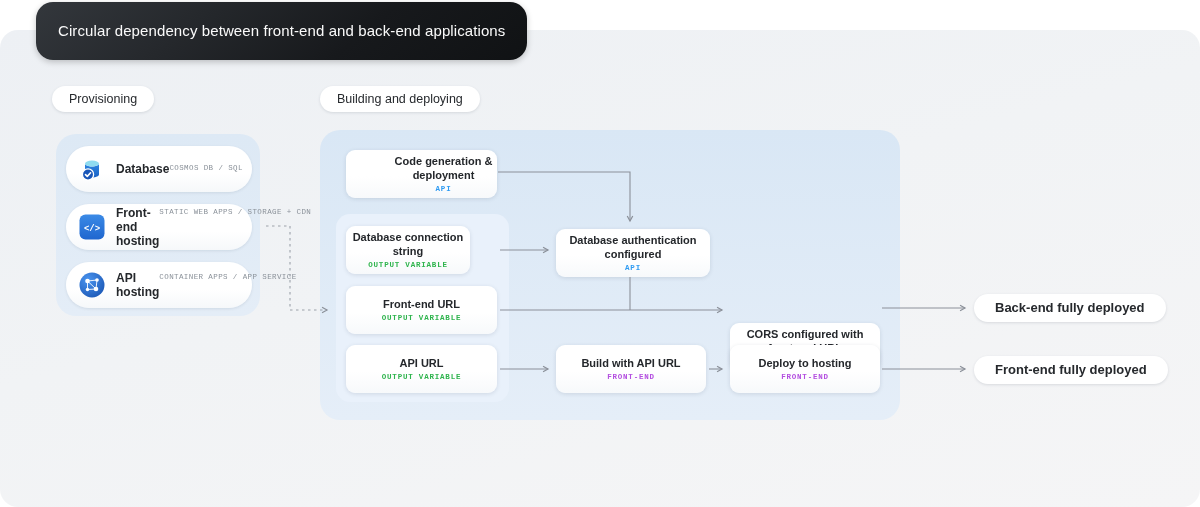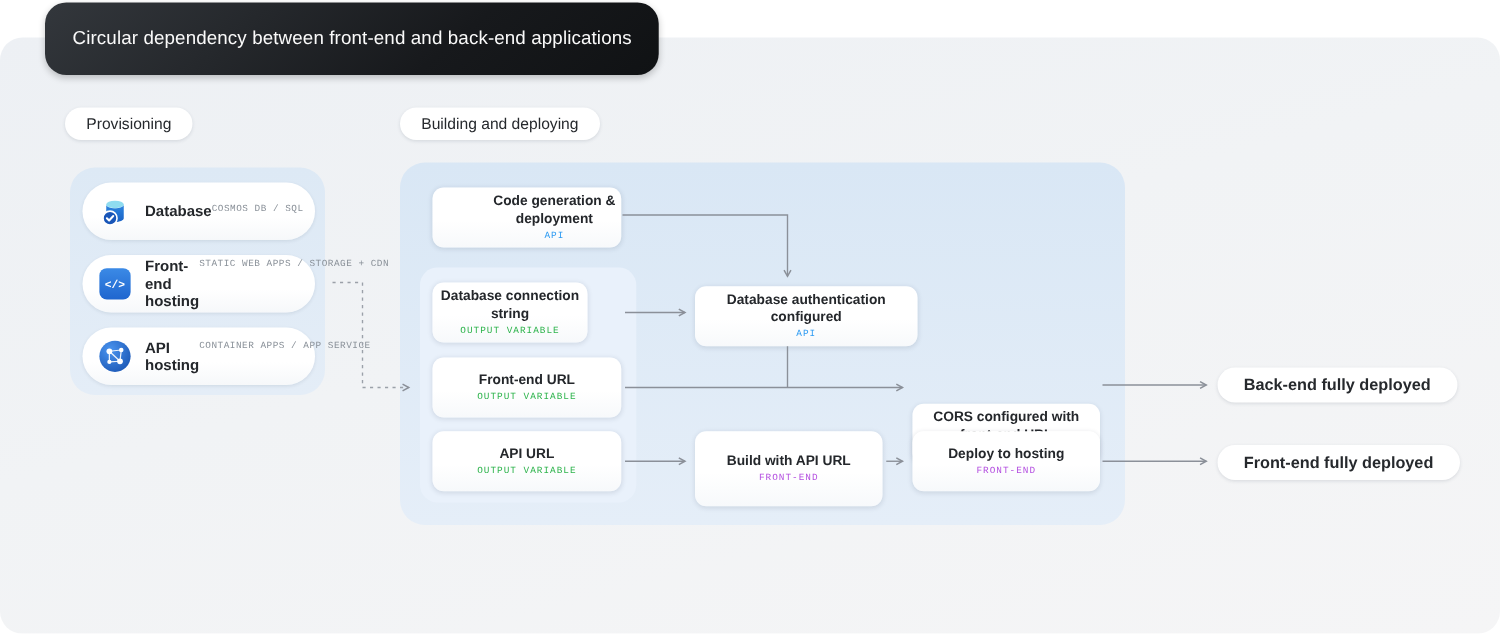--- a/index.html
+++ b/index.html
@@ -29,32 +29,32 @@
   #prov-card-0{top:12px;} #prov-card-1{top:70px;} #prov-card-2{top:128px;}
 
   .build-container{position:absolute;left:320px;top:130px;width:580px;height:290px;border-radius:20px;
           background:linear-gradient(180deg,#d9e7f5,#e5eef8);}
   .out-group{position:absolute;left:336px;top:214px;width:173px;height:188px;border-radius:14px;background:#e9f1fb;}
 
   .flow-card{position:absolute;border-radius:9px;box-sizing:border-box;padding:4px;
           background:linear-gradient(180deg,#ffffff 55%,#f7f9fb);box-shadow:0 1px 4px rgba(30,45,70,.13);
           display:flex;flex-direction:column;align-items:center;justify-content:center;text-align:center;}
   .flow-label{font-size:11px;font-weight:600;color:#24272b;line-height:13.5px;}
-  .flow-tag{font-family:"Liberation Mono",monospace;font-size:7.5px;letter-spacing:.8px;margin-top:3px;font-weight:400;}
+  .flow-tag{font-family:"Liberation Mono",monospace;font-size:7.5px;letter-spacing:.8px;margin-top:3px;font-weight:700;}
   .tag-api{color:#2e9bf2;} .tag-output{color:#2fb44d;} .tag-frontend{color:#b44fe0;}
   #node-codegen{left:346px;top:150px;width:151px;height:48px;padding-left:48px;}
   #node-codegen .flow-label{max-width:122px;}
   #node-dbconn{left:346px;top:226px;width:124px;height:48px;}
   #node-feurl{left:346px;top:286px;width:151px;height:48px;}
   #node-apiurl{left:346px;top:345px;width:151px;height:48px;}
-  #node-dbauth{left:556px;top:229px;width:178px;height:48px;}
+  #node-dbauth{left:556px;top:229px;width:154px;height:48px;}
   #node-dbauth .flow-label{max-width:142px;}
   #node-cors{left:730px;top:284px;width:150px;height:48px;margin-top:39px;}
   #node-cors .flow-label{max-width:118px;}
-  #node-build{left:556px;top:345px;width:150px;height:60px;}
+  #node-build{left:556px;top:345px;width:150px;height:48px;}
   #node-deploy{left:730px;top:345px;width:150px;height:48px;}
 
   .outcome-pill{position:absolute;height:28px;line-height:28px;padding:0 21px;background:#ffffff;
           border-radius:14px;font-size:13px;font-weight:600;color:#26292d;white-space:nowrap;
           box-shadow:0 1px 3px rgba(30,45,70,.13);}
   #outcome-backend{left:974px;top:294px;}
   #outcome-frontend{left:974px;top:356px;}
 
   .arrows{position:absolute;left:0;top:0;width:1200px;height:507px;pointer-events:none;}
 </style>

